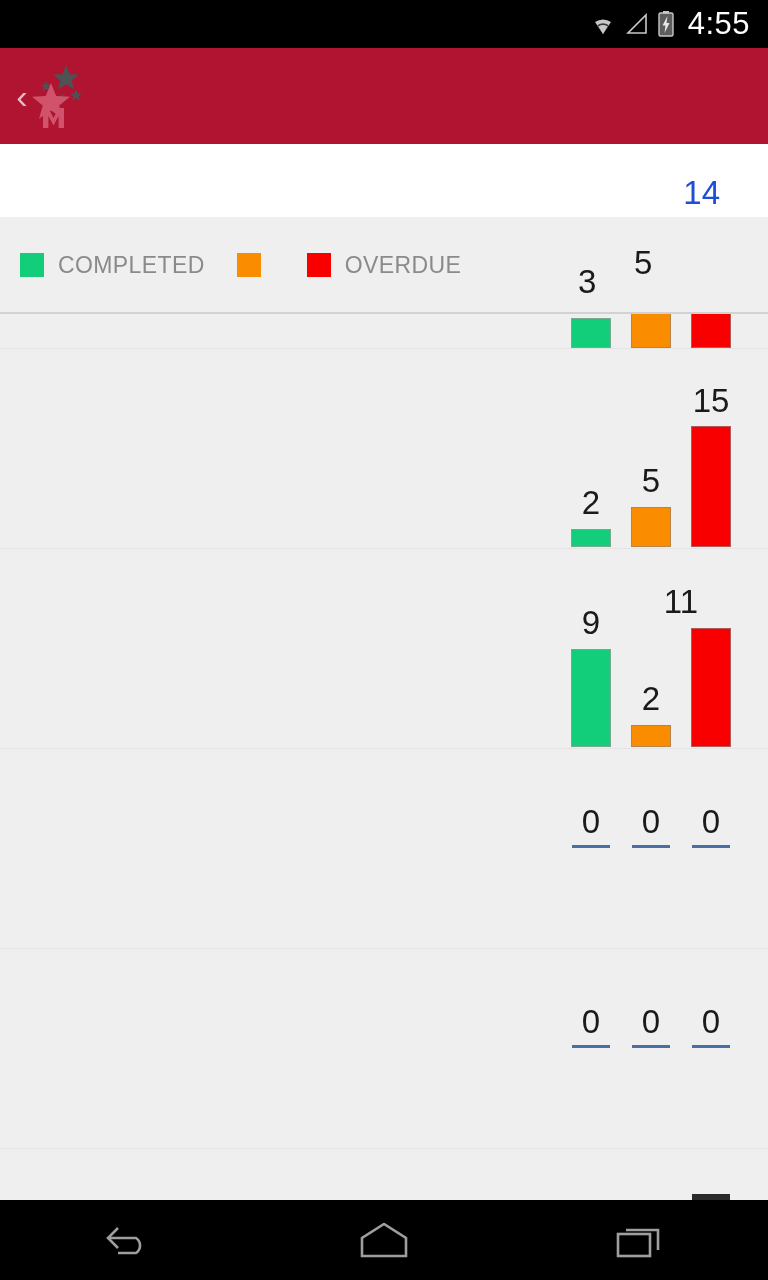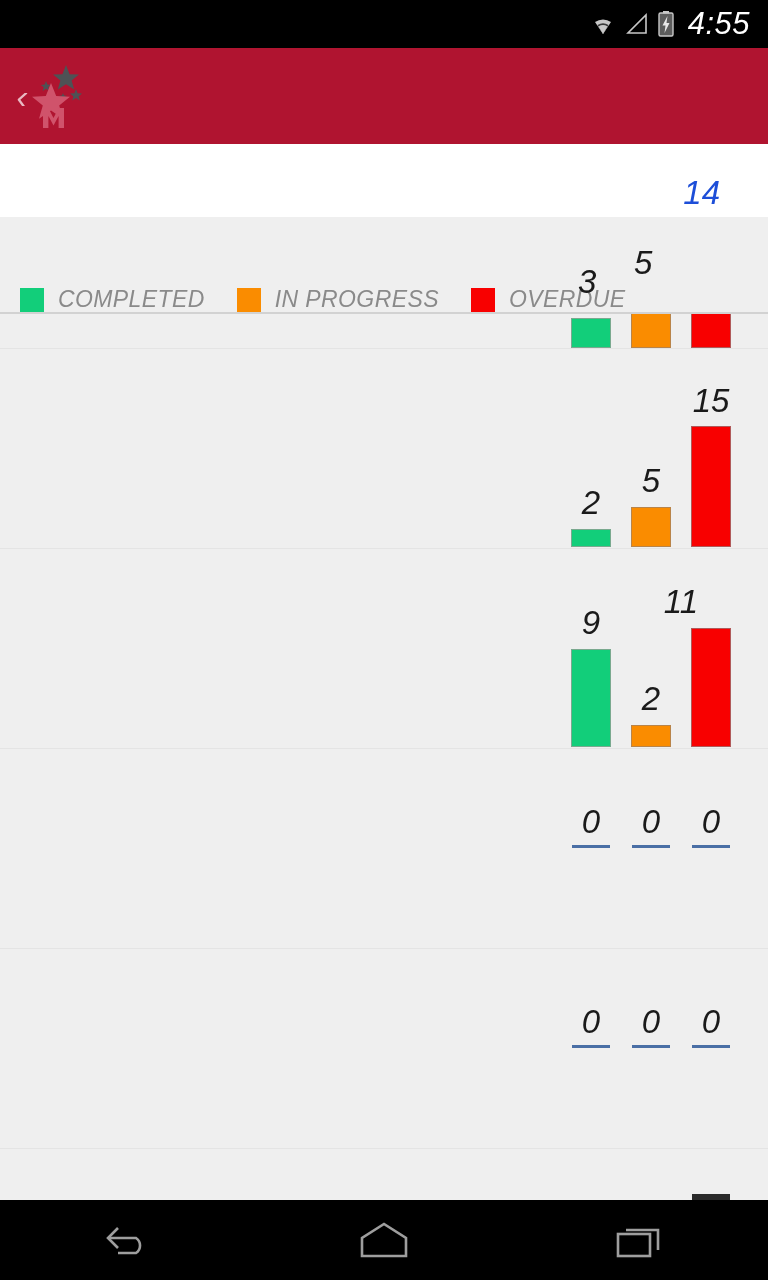--- a/index.html
+++ b/index.html
@@ -2,21 +2,21 @@
 <html><head>
 <meta charset="utf-8">
 <style>
   * { margin:0; padding:0; box-sizing:border-box; }
   html, body {
     width:768px; height:1280px;
     background:#ededed;
     font-family:"Liberation Sans", sans-serif;
     overflow:hidden;
   }
-  #root { position:relative; width:756px; height:1280px;font-style:italic; }
+  #root { position:relative; width:756px; height:1280px; }
 
   
   .statusbar{
     position:absolute; left:0; top:0; width:768px; height:48px;
     background:#000; display:flex; align-items:center;
     justify-content:flex-end; padding-right:18px;
   }
   .sb-icons{ display:flex; align-items:center; gap:6px; }
   .sb-time{
     color:#fff; font-size:31px; letter-spacing:0.5px;
@@ -45,21 +45,21 @@
   }
   .top-value{
     position:absolute; right:36px; top:176px;
     font-size:33px; color:#1d4ed8; line-height:1;
   }
 
   
   .legend{
     position:absolute; left:0; top:217px; width:768px; height:96px;
     background:#efefef;
-    display:flex; align-items:flex-end; padding-left:20px;
+    display:flex; align-items:center; padding-left:20px;
   }
   .legend-item{ display:flex; align-items:center; margin-right:32px; }
   .legend-swatch{ width:24px; height:24px; margin-right:14px; }
   .legend-label{
     font-size:23px; color:#8a8a8a; letter-spacing:0.4px; white-space:nowrap;
   }
   .legend-extra{
     position:absolute; left:634px; top:246px;
     font-size:33px; color:#1a1a1a; line-height:1;
   }
@@ -145,21 +145,20 @@
   <div class="white-strip"></div>
   <div class="top-value">14</div>
 
   <div class="legend">
     <div class="legend-item">
       <span class="legend-swatch" style="background:#12ce7a"></span>
       <span class="legend-label">COMPLETED</span>
     </div>
     <div class="legend-item">
       <span class="legend-swatch" style="background:#fa8c00"></span>
-      <span class="legend-label">IN PROGRESS</span>
     </div>
     <div class="legend-item">
       <span class="legend-swatch" style="background:#f80000"></span>
       <span class="legend-label">OVERDUE</span>
     </div>
   </div>
   <div class="legend-extra">5</div>
   <div class="legend-extra2">3</div>
 
   <div class="divider"></div>

